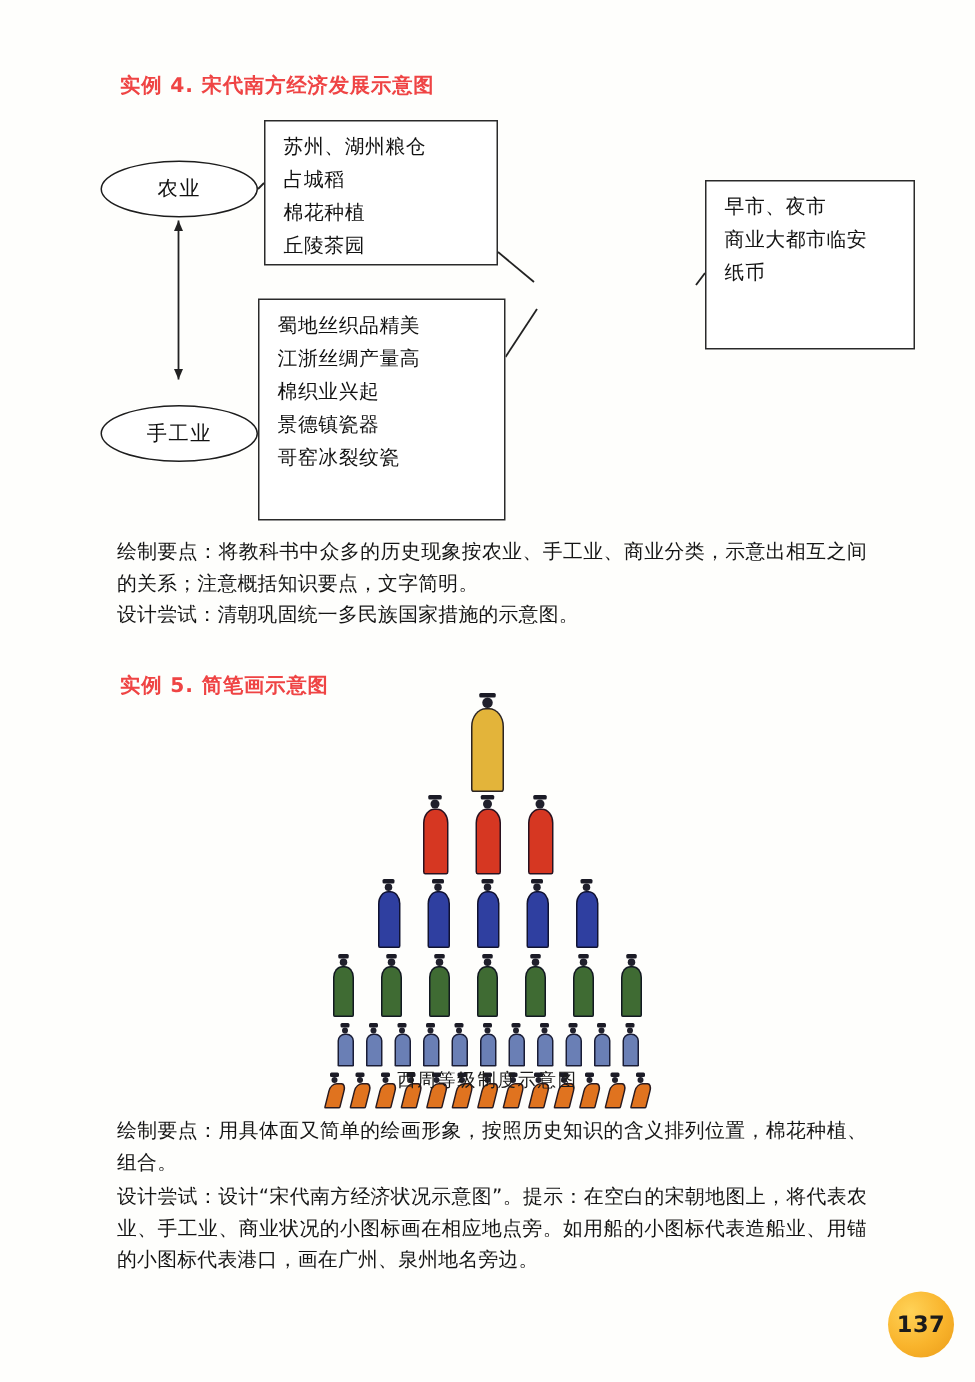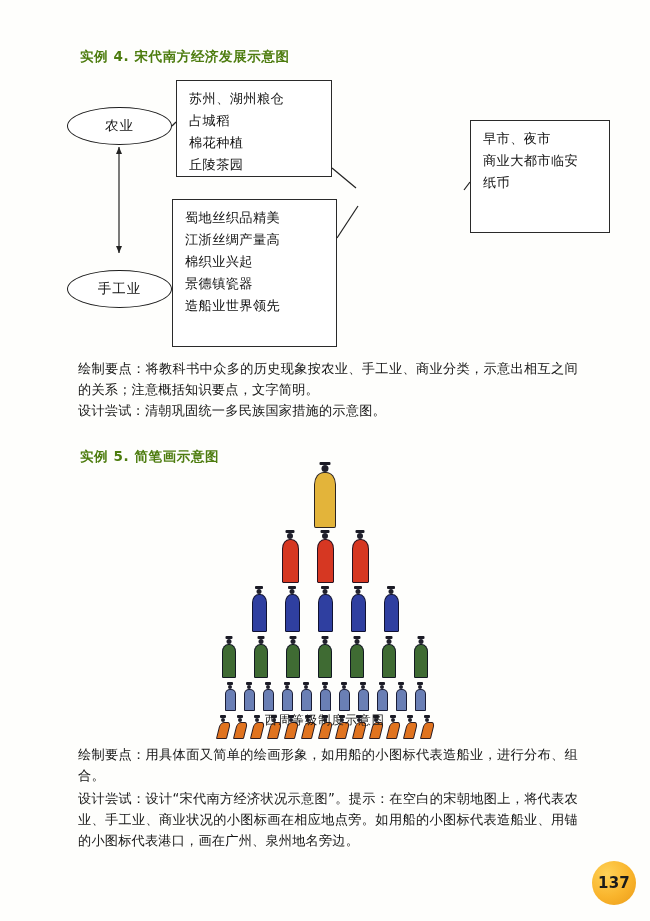--- a/index.html
+++ b/index.html
@@ -21,21 +21,21 @@
     inset: 0;
     background: #fefefc;
   }
 
   
   .example-title {
     position: absolute;
     font-size: 13.5px;
     font-weight: 700;
     letter-spacing: 0.6px;
-    color: #4d7c0f;
+    color: #ef4444;
     white-space: nowrap;
     text-align: center;
   }
   #ex4-title { left: 80px; top: 48px; }
   #ex5-title { left: 80px; top: 448px; }
 
   .para {
     position: absolute;
     left: 78px;
     width: 500px;
@@ -188,21 +188,21 @@
       <div class="line">占城稻</div>
       <div class="line">棉花种植</div>
       <div class="line">丘陵茶园</div>
     </div>
 
     <div class="node-box" id="box-craft">
       <div class="line">蜀地丝织品精美</div>
       <div class="line">江浙丝绸产量高</div>
       <div class="line">棉织业兴起</div>
       <div class="line">景德镇瓷器</div>
-      <div class="line">造船业世界领先</div>
+      <div class="line">哥窑冰裂纹瓷</div>
     </div>
 
     <div class="node-box" id="box-comm">
       <div class="line">早市、夜市</div>
       <div class="line">商业大都市临安</div>
       <div class="line">纸币</div>
     </div>
   </div>
 
   <div class="para" id="p-draw1">绘制要点：将教科书中众多的历史现象按农业、手工业、商业分类，示意出相互之间的关系；注意概括知识要点，文字简明。</div>
@@ -421,19 +421,19 @@
         <div class="fig" style="width: 11px; height: 25px;">
           <div class="hat" style="width: 6px; height: 3px; top: 0px;"></div>
           <div class="head" style="width: 4px; height: 4px; top: 3px;"></div>
           <div class="body" style="background: rgb(224, 115, 31); height: 17px; margin-top: 7px; transform: skewX(-14deg); border-radius: 40% 30% 10% 10% / 30% 30% 6% 6%;"></div>
         </div>
       </div>
     </div>
 
   <div class="caption">西周等级制度示意图</div>
 
-  <div class="para" id="p-draw2">绘制要点：用具体面又简单的绘画形象，如用船的小图标代表造船业，进行分布、组合。</div>
+  <div class="para" id="p-draw2">绘制要点：用具体面又简单的绘画形象，按照历史知识的含义排列位置，棉花种植、组合。</div>
 
   <div class="para" id="p-design2">设计尝试：设计“宋代南方经济状况示意图”。提示：在空白的宋朝地图上，将代表农业、手工业、商业状况的小图标画在相应地点旁。如用船的小图标代表造船业、用锚的小图标代表港口，画在广州、泉州地名旁边。</div>
 
   <div class="page-badge">137</div>
 
 </div>
 
 </body></html>

